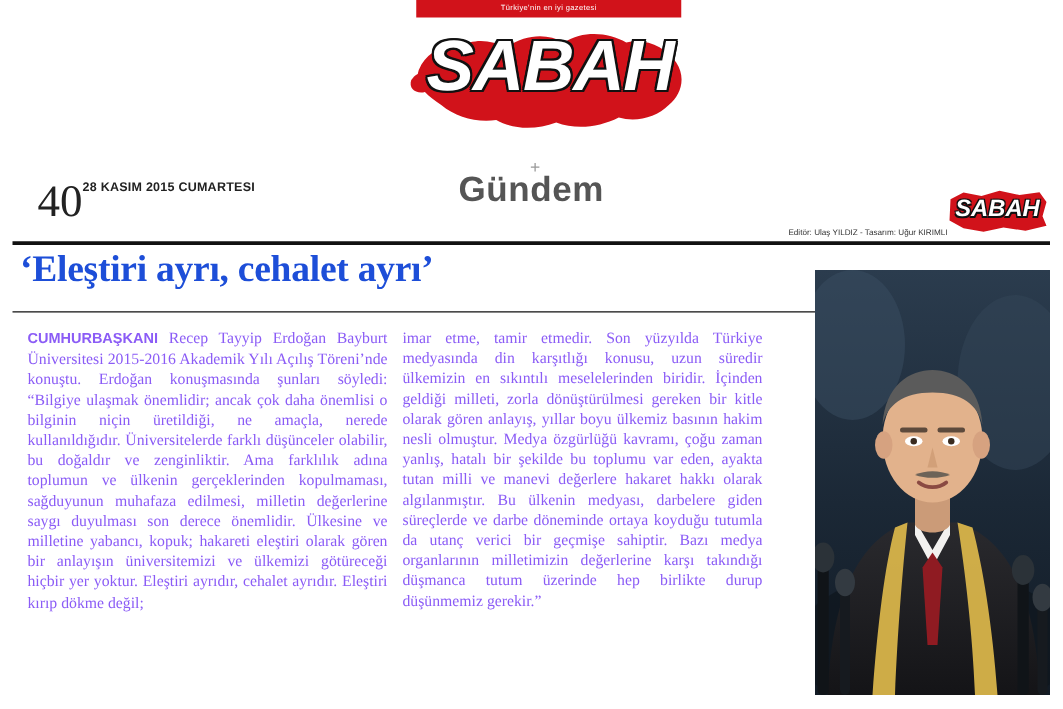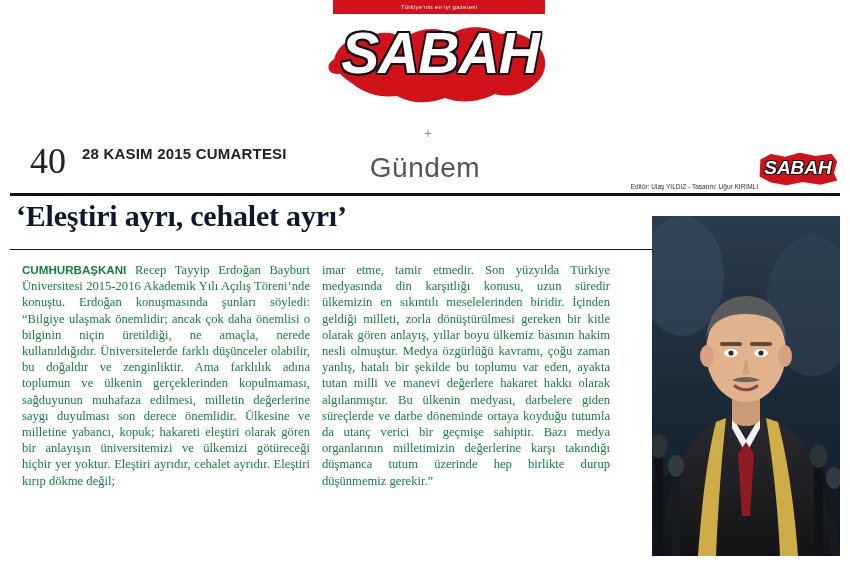--- a/index.html
+++ b/index.html
@@ -91,34 +91,33 @@
     font-family: "Liberation Serif", serif;
     font-size: 36px;
     color: #222;
     line-height: 1;
   }
   .page-date {
     position: absolute;
     left: 66px;
     top: 145px;
     font-family: "Liberation Sans", sans-serif;
-    font-size: 15px;
+    font-size: 10px;
     font-weight: bold;
     color: #222;
     letter-spacing: .2px;
-    margin-left: 16px;
   }
   .section-title {
     position: absolute;
     left: 0;
-    top: 152px;
+    top: 136px;
     width: 850px;
     text-align: center;
     font-family: "Liberation Sans", sans-serif;
-    font-weight: normal;
+    font-weight: bold;
     font-size: 28px;
     color: #555;
     letter-spacing: .5px;
   }
   .credits {
     position: absolute;
     right: 92px;
     top: 183px;
     font-family: "Liberation Sans", sans-serif;
     font-size: 6.5px;
@@ -174,33 +173,33 @@
   }
 
   
   .headline {
     position: absolute;
     left: 16px;
     top: 199px;
     font-family: "Liberation Serif", serif;
     font-weight: bold;
     font-size: 30px;
-    color: #0f172a;
+    color: #1d4ed8;
     letter-spacing: -.2px;
   }
 
   
   .col {
     position: absolute;
     top: 262px;
     font-family: "Liberation Serif", serif;
     font-size: 12.6px;
     line-height: 16.2px;
     text-align: justify;
-    color: #15803d;
+    color: #8b5cf6;
   }
   .col p { margin: 0; }
   .col-1 { left: 22px; width: 288px; }
   .col-2 { left: 322px; width: 288px; }
   .lead { font-family: "Liberation Sans", sans-serif; font-weight: bold; font-size: 11.6px; }
 
   
   .photo {
     position: absolute;
     left: 652px;

